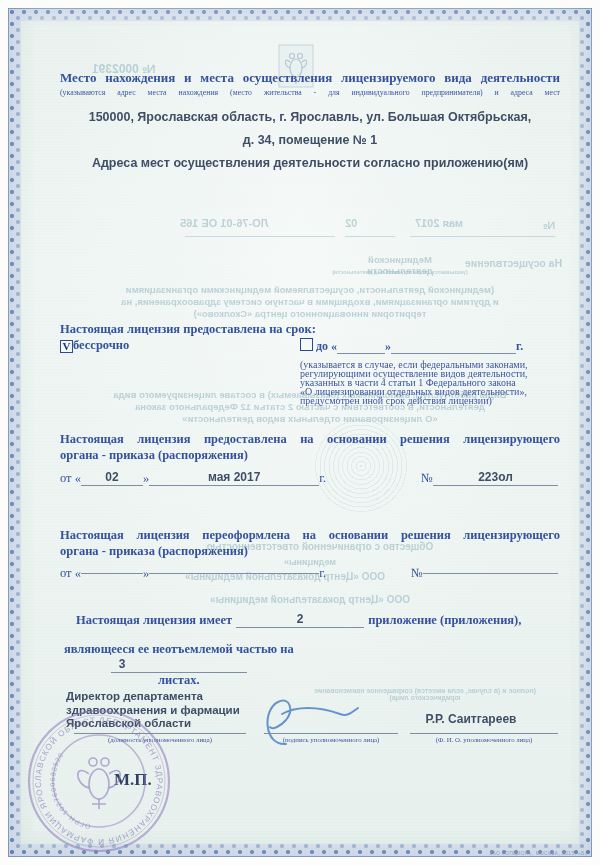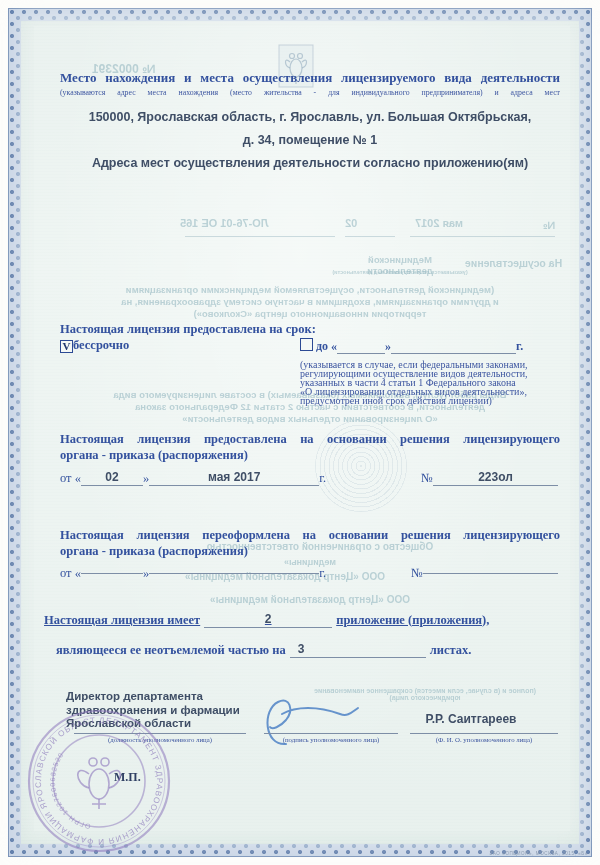--- a/index.html
+++ b/index.html
@@ -126,26 +126,26 @@
     <span style="font-family:'Liberation Serif',serif;">от «</span>
     <span class="fill" style="width:62px;"></span>
     <span style="font-family:'Liberation Serif',serif;">»</span>
     <span class="fill" style="width:170px;"></span>
     <span style="font-family:'Liberation Serif',serif;">г.</span>
     <span style="flex:1;"></span>
     <span style="font-family:'Liberation Serif',serif;">№</span>
     <span class="fill" style="width:135px;"></span>
   </div>
 
-  <div class="abs sigrow" style="left:44px;top:612px;color:#33519e;text-decoration:underline;">
+  <div class="abs sigrow" style="left:76px;top:612px;color:#33519e;">
     <span class="serifblue" style="font-size:12.5px;">Настоящая лицензия имеет</span>
     <span class="fill" style="width:128px;margin:0 4px;">2</span>
     <span class="serifblue" style="font-size:12.5px;">приложение (приложения),</span>
   </div>
-  <div class="abs sigrow" style="left:56px;top:642px;color:#33519e;">
+  <div class="abs sigrow" style="left:64px;top:642px;color:#33519e;flex-direction:column;">
     <span class="serifblue" style="font-size:12.5px;">являющееся ее неотъемлемой частью на</span>
     <span class="fill" style="width:128px;margin:0 4px;text-align:left;padding-left:8px;">3</span>
     <span class="serifblue" style="font-size:12.5px;">листах.</span>
   </div>
 
   <div class="abs sansfill" style="left:66px;top:690px;font-size:11.5px;line-height:13.5px;">
     <div>Директор департамента</div>
     <div>здравоохранения и фармации</div>
     <div>Ярославской области</div>
   </div>
@@ -158,21 +158,21 @@
   <div class="abs capline" style="left:74px;width:172px;top:733px;">
     <span>(должность уполномоченного лица)</span>
   </div>
   <div class="abs capline" style="left:264px;width:134px;top:733px;">
     <span>(подпись уполномоченного лица)</span>
   </div>
   <div class="abs capline" style="left:410px;width:148px;top:733px;">
     <span>(Ф. И. О. уполномоченного лица)</span>
   </div>
 
-  <div class="abs" style="left:114px;top:770px;font-size:12px;font-weight:bold;color:#2f3f63;font-family:'Liberation Serif',serif;">М.П.</div>
+  <div class="abs" style="left:114px;top:770px;font-size:17px;font-weight:bold;color:#2f3f63;font-family:'Liberation Serif',serif;">М.П.</div>
 
   <svg class="abs" style="left:22px;top:704px;" width="154" height="154" viewBox="0 0 154 154">
     <defs>
       <path id="ringpath" d="M77 19 a58 58 0 1 1 -0.01 0"></path>
       <path id="innerpath" d="M77 121 a44 44 0 1 1 0.01 0"></path>
     </defs>
     <circle cx="77" cy="77" r="70" fill="none" stroke="rgba(140,118,188,.55)" stroke-width="2.2"></circle>
     <circle cx="77" cy="77" r="66" fill="none" stroke="rgba(140,118,188,.35)" stroke-width="1"></circle>
     <circle cx="77" cy="77" r="46" fill="none" stroke="rgba(140,118,188,.5)" stroke-width="1.6"></circle>
     <text font-size="8.2" font-family="Liberation Sans, sans-serif" fill="rgba(135,115,185,.65)" letter-spacing="1">

